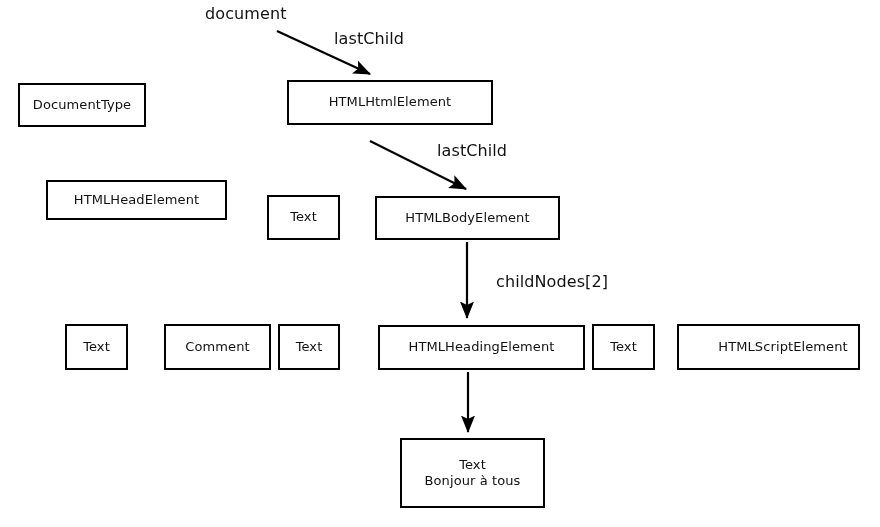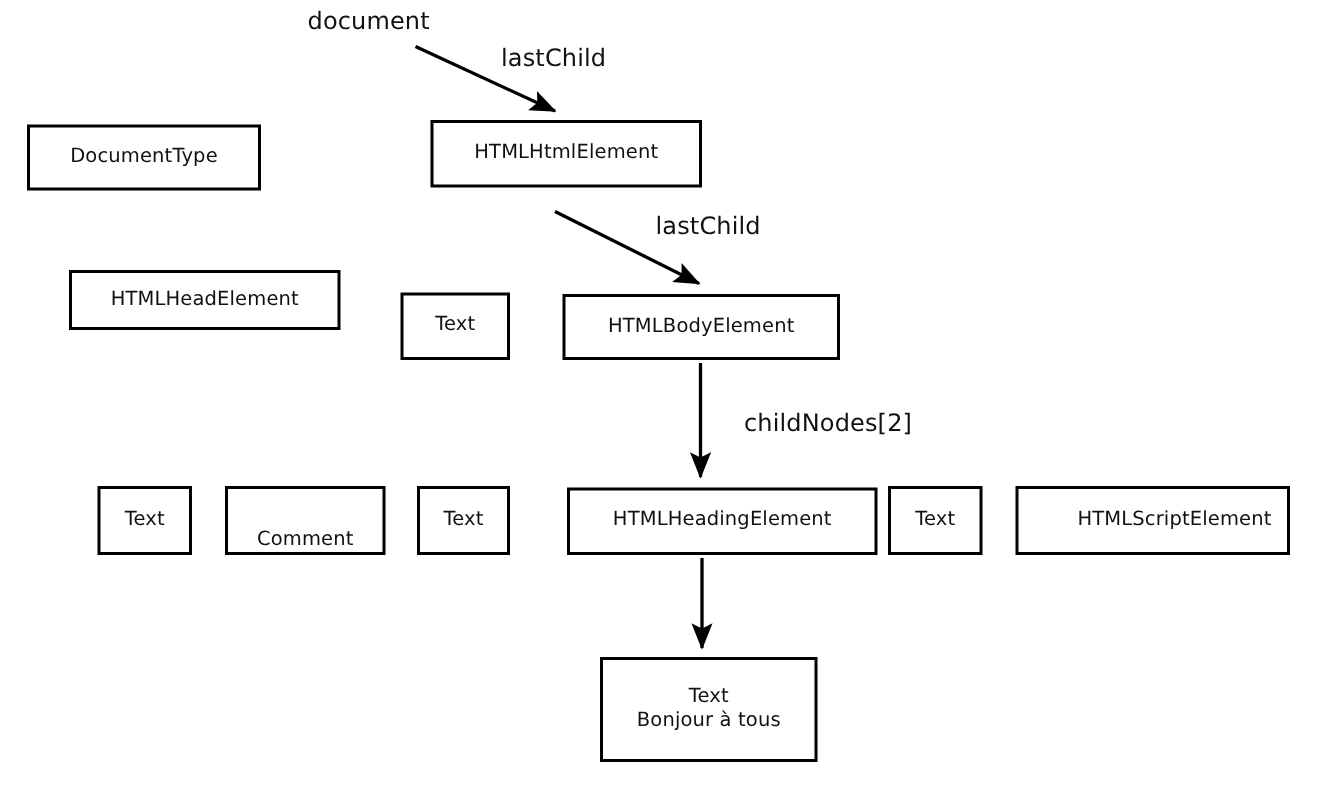--- a/index.html
+++ b/index.html
@@ -66,41 +66,41 @@
       </marker>
     </defs>
     <g id="arrow-group">
         <line x1="277" y1="31" x2="370" y2="74" stroke="#000000" stroke-width="2.2" marker-end="url(#arrowhead)"></line>
         <line x1="370" y1="141" x2="466" y2="189" stroke="#000000" stroke-width="2.2" marker-end="url(#arrowhead)"></line>
         <line x1="467" y1="242" x2="467" y2="318" stroke="#000000" stroke-width="2.2" marker-end="url(#arrowhead)"></line>
         <line x1="468" y1="372" x2="468" y2="432" stroke="#000000" stroke-width="2.2" marker-end="url(#arrowhead)"></line>
       </g>
   </svg>
 
-  <div class="node" style="left: 18px; top: 83px; width: 156px; height: 44px;">
+  <div class="node" style="left: 18px; top: 83px; width: 128px; height: 44px;">
     <span class="label-line">DocumentType</span>
   </div>
-  <div class="node" style="left: 287px; top: 80px; width: 181px; height: 45px; justify-content: center;">
+  <div class="node" style="left: 287px; top: 80px; width: 206px; height: 45px; justify-content: center;">
     <span class="label-line">HTMLHtmlElement</span>
   </div>
 
   <div class="node" style="left: 46px; top: 180px; width: 181px; height: 40px;">
     <span class="label-line">HTMLHeadElement</span>
   </div>
   <div class="node" style="left: 267px; top: 195px; width: 73px; height: 45px;">
     <span class="label-line">Text</span>
   </div>
   <div class="node" style="left: 375px; top: 196px; width: 185px; height: 44px;">
     <span class="label-line">HTMLBodyElement</span>
   </div>
 
   <div class="node" style="left: 65px; top: 324px; width: 63px; height: 46px;">
     <span class="label-line">Text</span>
   </div>
-  <div class="node" style="left: 150px; top: 324px; width: 107px; height: 46px; align-items: flex-end;">
+  <div class="node" style="left: 164px; top: 324px; width: 107px; height: 46px;">
     <span class="label-line">Comment</span>
   </div>
   <div class="node" style="left: 278px; top: 324px; width: 62px; height: 46px;">
     <span class="label-line">Text</span>
   </div>
   <div class="node" style="left: 378px; top: 325px; width: 207px; height: 45px;">
     <span class="label-line">HTMLHeadingElement</span>
   </div>
   <div class="node" style="left: 592px; top: 324px; width: 63px; height: 46px;">
     <span class="label-line">Text</span>

